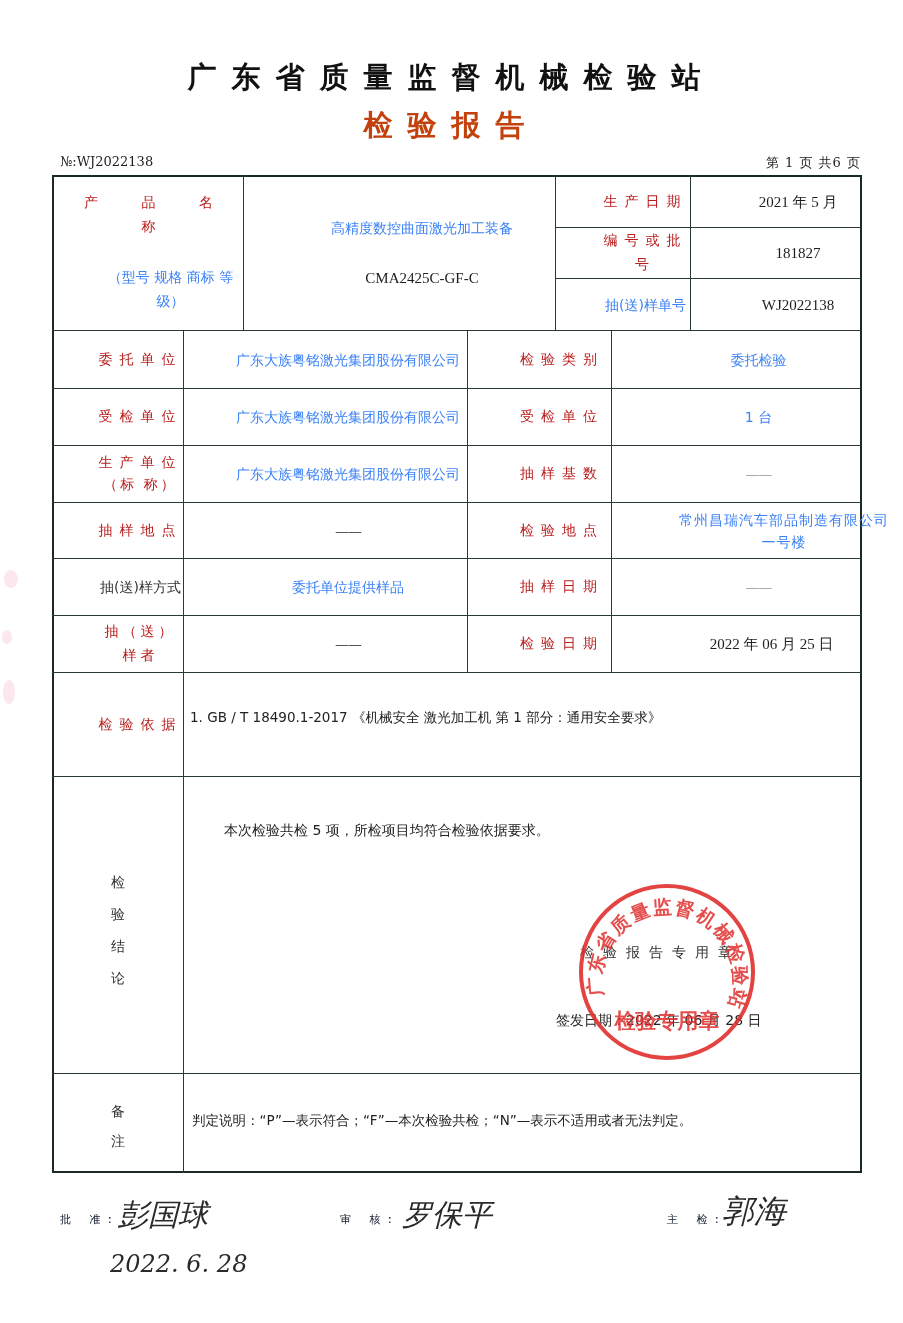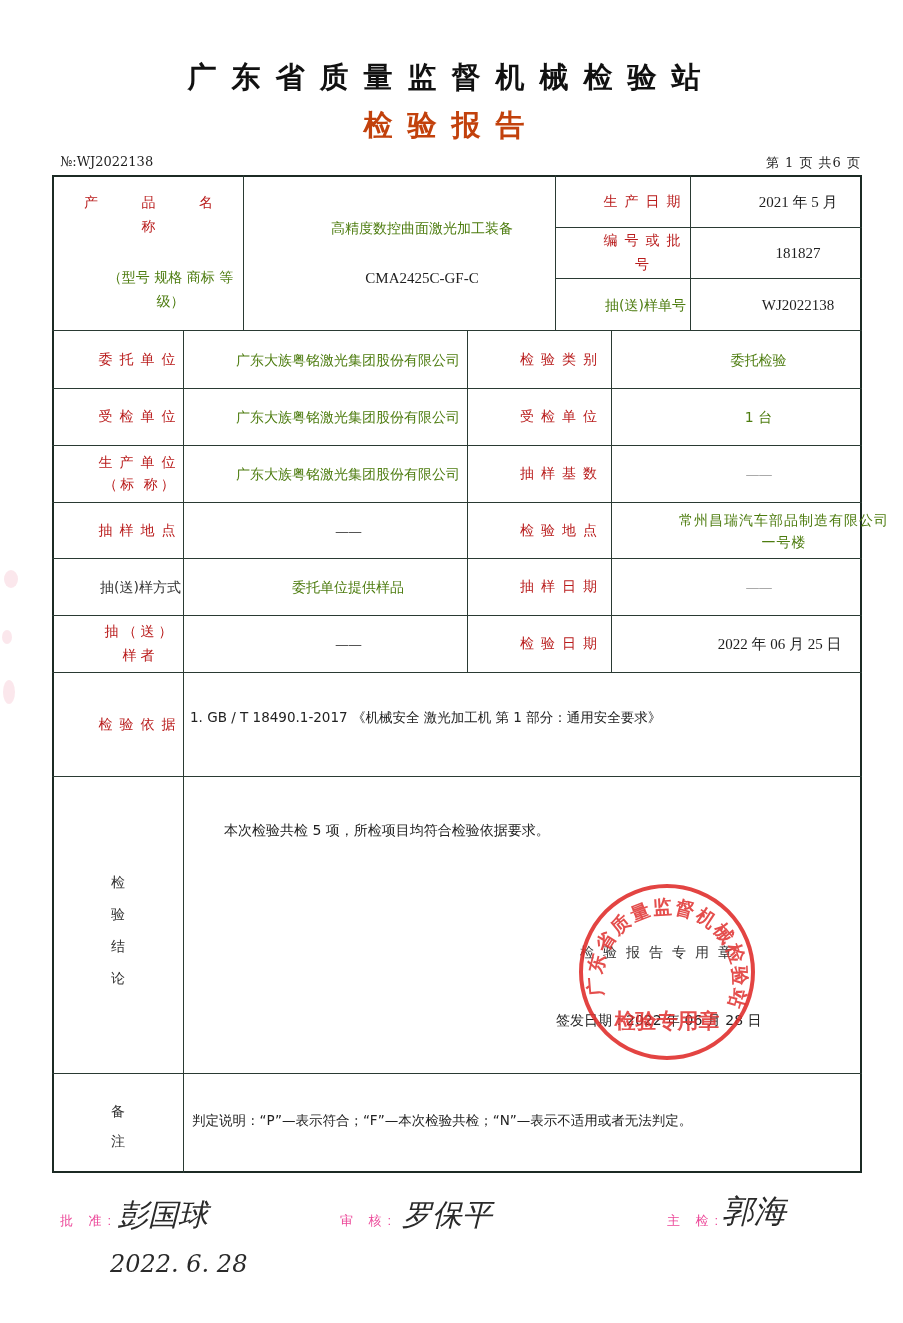--- a/index.html
+++ b/index.html
@@ -24,42 +24,42 @@
 
   .box { left: 52px; top: 175px; width: 810px; height: 998px;
          border: 2px solid #1c2a24; box-sizing: border-box; }
   .hl { height: 0; border-top: 1.5px solid #2a3a33; }
   .vl { width: 0; border-left: 1.5px solid #2a3a33; }
   .cell {
     display: flex; align-items: center; justify-content: center; text-align: center;
     font-size: 14px; line-height: 24px; box-sizing: border-box; padding-left: 44px;
   }
   .lab { letter-spacing: 7px; font-family: Liberation Serif, serif; font-size: 14px; color: #b91c1c; }
-  .val { font-family: "DejaVu Sans", "Liberation Sans", sans-serif; font-size: 14px; color: #4d7c0f; }
+  .val { font-family: "DejaVu Sans", "Liberation Sans", sans-serif; font-size: 14px; color: #3b82f6; }
   .num { font-family: "Liberation Serif", "DejaVu Serif", serif; font-size: 15px; }
   .dash { color: #555; letter-spacing: -1px; }
   .dash.light { color: #aaa; }
 
   .basis-list { left: 190px; top: 705px; font-size: 13.5px; line-height: 25px;
                 font-family: "DejaVu Sans", "Liberation Sans", sans-serif; color:#222; }
   .conclusion-text { left: 224px; top: 822px; font-size: 14px;
                      font-family: "DejaVu Sans", "Liberation Sans", sans-serif; color:#222; }
   .vert-label { left: 100px; width: 36px; top: 866px; text-align: center;
                 font-family: "DejaVu Sans", "Liberation Sans", sans-serif; font-size: 14px; line-height: 32px; color:#333; }
   .seal-caption { left: 580px; top: 944px; font-size: 14px; letter-spacing: 9px;
                   font-family: "DejaVu Sans", "Liberation Sans", sans-serif; color:#333; }
   .issue-date { left: 556px; top: 1012px; font-size: 14px;
                 font-family: "DejaVu Sans", "Liberation Sans", sans-serif; color:#222; }
   .remarks-label { left: 100px; width: 36px; top: 1096px; text-align: center; font-size: 14px; line-height: 30px;
                    font-family: "DejaVu Sans", "Liberation Sans", sans-serif; color:#333; }
   .remarks-text { left: 192px; top: 1112px; font-size: 13.5px;
                   font-family: "DejaVu Sans", "Liberation Sans", sans-serif; color:#222; }
 
   .seal { left: 575px; top: 880px; width: 184px; height: 184px; }
-  .sig-label { font-size: 13px; font-family: Liberation Sans, sans-serif; letter-spacing: 6px; color:#ec4899; }
+  .sig-label { font-size: 11px; font-family: Liberation Mono, monospace; letter-spacing: 6px; color:#0f172a; }
   .sig { font-family: "DejaVu Serif", serif; font-style: italic; color: #2a2a2a; }
   .stain { position:absolute; border-radius:50%; background: rgba(235,120,150,0.18); }
 </style>
 </head>
 <body>
 
 <div class="abs title1">广东省质量监督机械检验站</div>
 <div class="abs title2">检验报告</div>
 <div class="abs docno">№:WJ2022138</div>
 <div class="abs pageno">第 1 页  共6 页</div>
@@ -129,21 +129,21 @@
 </div>
 
 <div class="abs cell val" style="left:54px;width:129px;top:559px;height:56px;color:#333;">抽(送)样方式</div>
 <div class="abs cell val" style="left:185px;width:282px;top:559px;height:56px;">委托单位提供样品</div>
 <div class="abs cell lab" style="left:469px;width:142px;top:559px;height:56px;">抽样日期</div>
 <div class="abs cell val dash light" style="left:613px;width:247px;top:559px;height:56px;">——</div>
 
 <div class="abs cell lab" style="left:54px;width:129px;top:616px;height:56px;letter-spacing:4px;">抽（送）样者</div>
 <div class="abs cell val dash" style="left:185px;width:282px;top:616px;height:56px;">——</div>
 <div class="abs cell lab" style="left:469px;width:142px;top:616px;height:56px;">检验日期</div>
-<div class="abs cell num" style="left:613px;width:273px;top:616px;height:56px;margin-left:8px;">2022 年 06 月 25 日</div>
+<div class="abs cell num" style="left:613px;width:273px;top:616px;height:56px;">2022 年 06 月 25 日</div>
 
 <div class="abs cell lab" style="left:54px;width:129px;top:673px;height:103px;">检验依据</div>
 <div class="abs basis-list">
   <div>1. GB / T 18490.1-2017 《机械安全  激光加工机  第 1 部分：通用安全要求》</div>
 </div>
 
 <div class="abs vert-label">
   <div>检</div>
   <div>验</div>
   <div>结</div>

